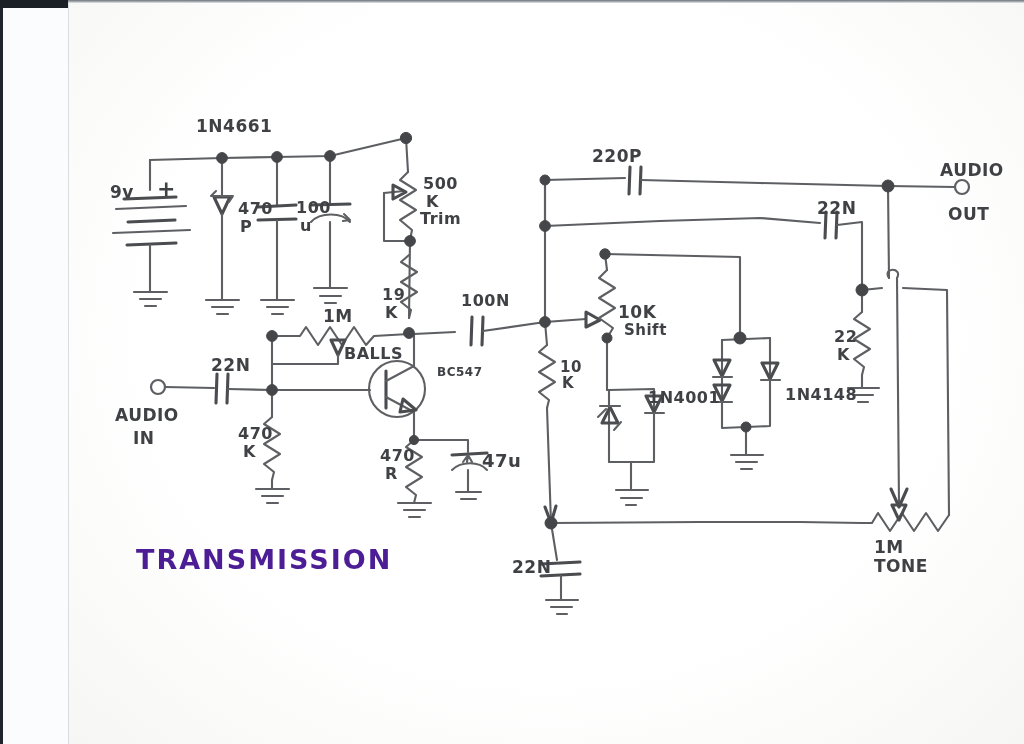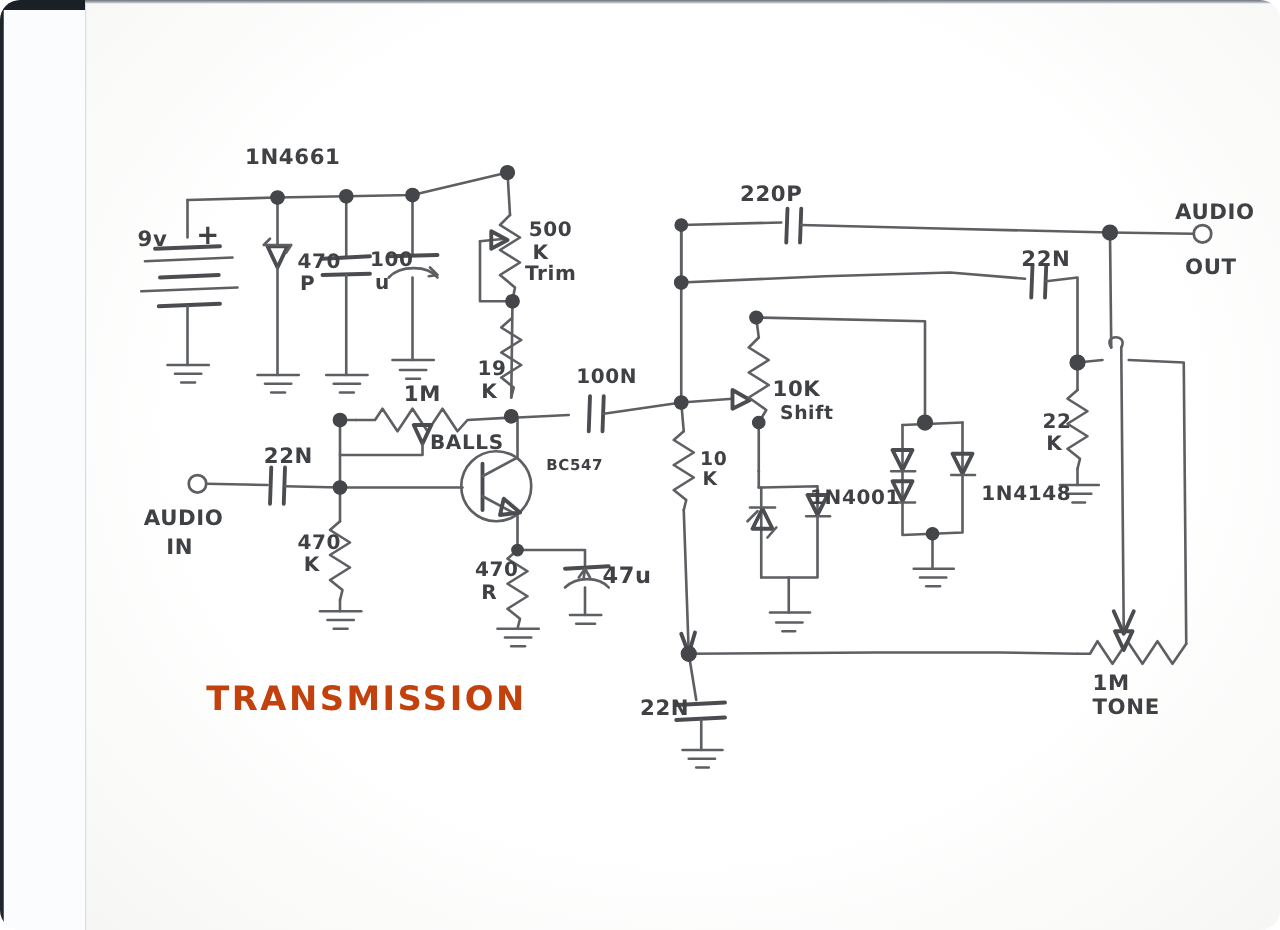--- a/index.html
+++ b/index.html
@@ -1,38 +1,38 @@
 <!DOCTYPE html>
 <html><head>
 <meta charset="utf-8">
 <title>Transmission Overdrive 1.5 Schematic</title>
 <style>
   html,body{margin:0;padding:0;background:#ffffff;}
   body{width:1024px;height:744px;overflow:hidden;
        font-family:"DejaVu Sans",sans-serif;}
   #page{position:relative;width:1024px;height:744px;
-        background:#fdfdfd;overflow:hidden;border-radius:16px;}
+        background:#fdfdfd;overflow:hidden;}
   
   .scan-top-bar{position:absolute;left:0;top:0;width:68px;height:8px;background:#1b1f26;}
   .scan-top-line{position:absolute;left:68px;top:0;width:956px;height:3px;
                  background:linear-gradient(180deg,#6f747c 0%,#aeb3ba 60%,#e8eaec 100%);}
   .scan-left-edge{position:absolute;left:0;top:8px;width:3px;height:736px;background:#20242b;}
   .scan-fold{position:absolute;left:68px;top:3px;width:1px;height:741px;background:#d9dde2;}
   .scan-page{position:absolute;left:3px;top:8px;width:65px;height:736px;background:#fbfcfd;}
   .scan-vign{position:absolute;left:69px;top:3px;width:955px;height:741px;
              background:radial-gradient(ellipse at 50% 45%,#ffffff 60%,#f6f6f4 100%);}
 
   svg#sch{position:absolute;left:0;top:0;width:1024px;height:744px;}
   .w{fill:none;stroke:#5d5f63;stroke-width:2.1;stroke-linecap:round;stroke-linejoin:round;}
   .thick{stroke-width:3.1;stroke:#4a4c50;}
   .node{fill:#44464a;stroke:#44464a;stroke-width:1;}
   .term{fill:none;stroke:#5d5f63;stroke-width:2.2;}
   .lbl{position:absolute;color:#3f4145;font-family:"DejaVu Sans",sans-serif;
        font-weight:600;letter-spacing:0.5px;white-space:pre;}
-  .title-l{position:absolute;color:#c2410c;font-weight:600;letter-spacing:2px;margin-left:29px;}
+  .title-l{position:absolute;color:#4c1d95;font-weight:600;letter-spacing:2px;}
 </style>
 </head>
 <body>
 
 <div id="page">
 
   <div class="scan-page"></div>
   <div class="scan-vign"></div>
   <div class="scan-top-bar"></div>
   <div class="scan-top-line"></div>

